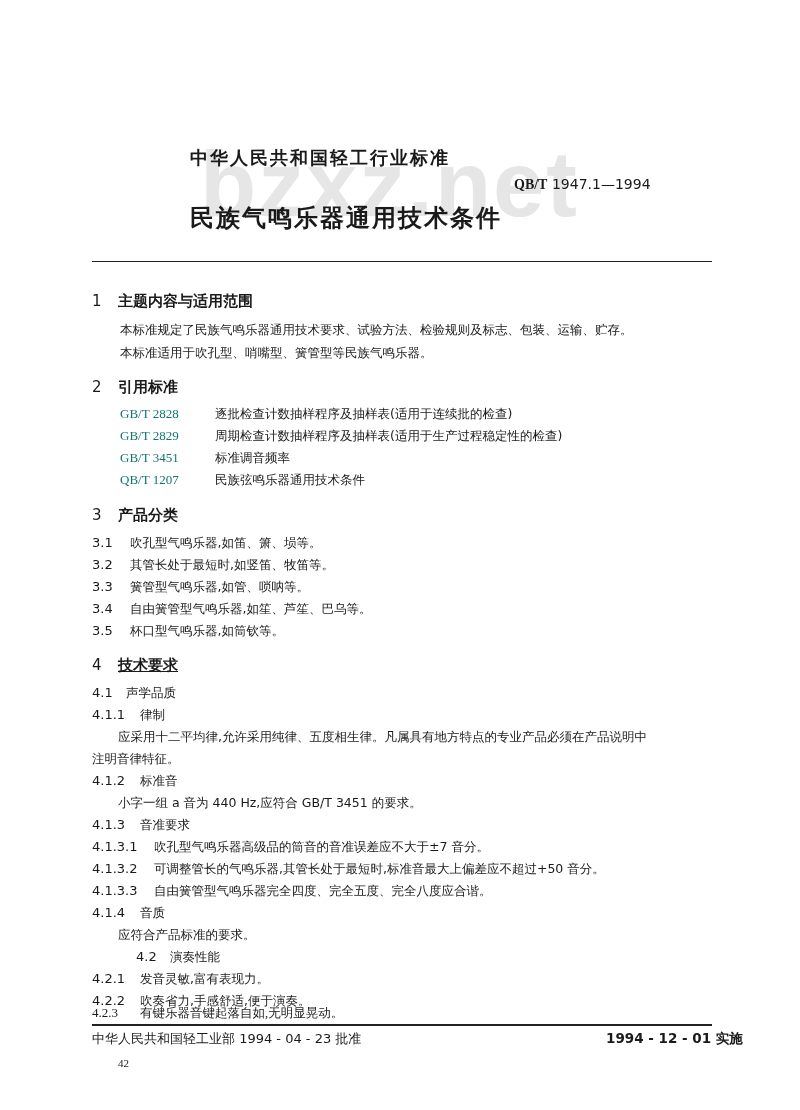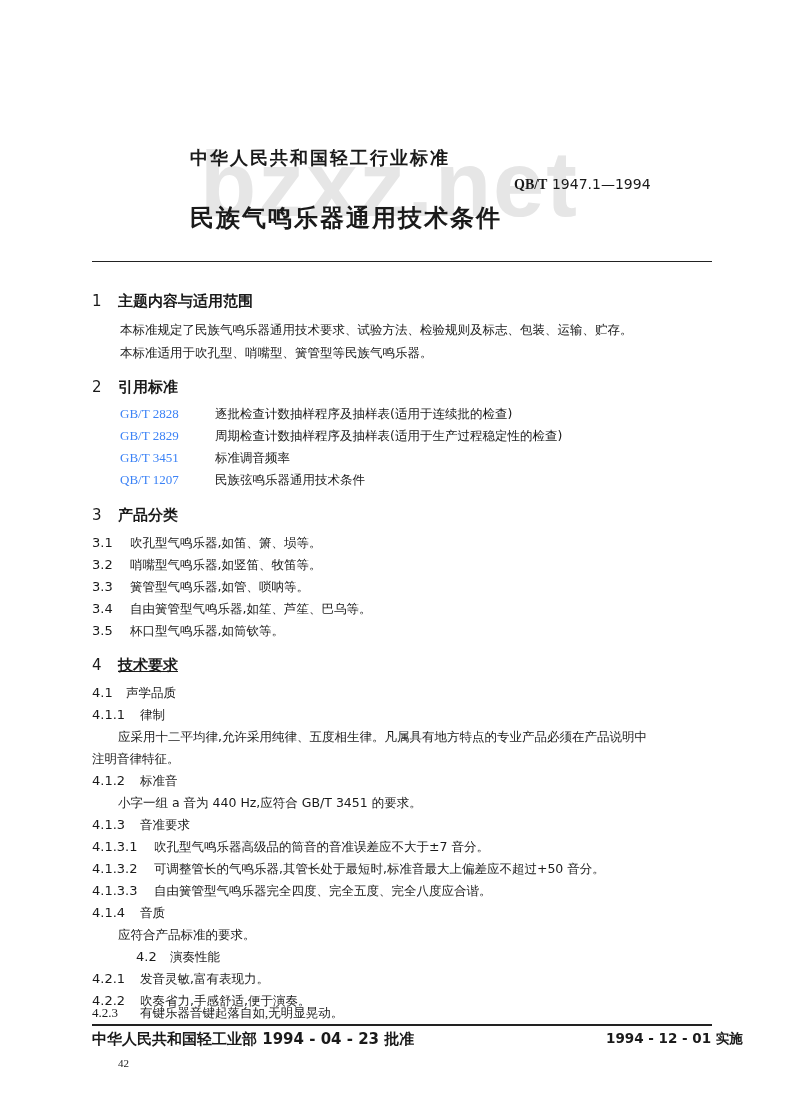--- a/index.html
+++ b/index.html
@@ -16,23 +16,23 @@
   }
   .hdr-org { left: 190px; top: 146px; font-size: 18px; font-weight: bold; letter-spacing: 2px; z-index: 1; }
   .hdr-code { left: 514px; top: 176px; font-size: 14px; z-index: 1; }
   .hdr-code .qb { font-family: "Liberation Serif", serif; font-weight: bold; }
   .hdr-title { left: 190px; top: 202px; font-size: 24px; font-weight: bold; letter-spacing: 2px; z-index: 1; }
   .rule-top { position: absolute; left: 92px; top: 261px; width: 620px; height: 1px; background: #222; }
   .rule-bottom { position: absolute; left: 92px; top: 1024px; width: 620px; height: 2px; background: #222; }
   .sec { font-size: 15px; font-weight: bold; }
   .sec .num { font-weight: normal; display: inline-block; width: 26px; }
   .para { font-size: 12.5px; }
-  .ref-code { font-family: "Liberation Serif", serif; display: inline-block; width: 95px; font-size: 13px; color:#3b82f6; }
+  .ref-code { font-family: "Liberation Serif", serif; display: inline-block; width: 95px; font-size: 13px; color:#0f766e; }
   .cls-num { display: inline-block; width: 38px; font-size: 13px; }
-  .footer-left { left: 92px; top: 1030px; font-size: 15px; font-weight: bold; }
+  .footer-left { left: 92px; top: 1030px; font-size: 13px; font-weight: normal; }
   .footer-right { left: 606px; top: 1030px; font-size: 13.5px; font-weight: bold; }
   .page-num { left: 118px; top: 1057px; font-size: 11px; font-family: "Liberation Serif", serif; }
 </style>
 </head>
 <body>
 
 <div class="watermark">bzxz.net</div>
 
 <div class="abs hdr-org">中华人民共和国轻工行业标准</div>
 <div class="abs hdr-code">
@@ -62,21 +62,21 @@
   <span class="ref-code">GB/T 3451</span><span>标准调音频率</span>
 </div>
 <div class="abs para" style="left:120px; top:472px;">
   <span class="ref-code">QB/T 1207</span><span>民族弦鸣乐器通用技术条件</span>
 </div>
 
 <div class="abs sec" style="left:92px; top:506px;">
   <span class="num">3</span><span>产品分类</span>
 </div>
 <div class="abs para" style="left:92px; top:535px;"><span class="cls-num">3.1</span><span>吹孔型气鸣乐器,如笛、箫、埙等。</span></div>
-<div class="abs para" style="left:92px; top:557px;"><span class="cls-num">3.2</span><span>哨嘴型气鸣乐器,如竖笛、牧笛等。</span></div>
+<div class="abs para" style="left:92px; top:557px;"><span class="cls-num">3.2</span><span>其管长处于最短时,如竖笛、牧笛等。</span></div>
 <div class="abs para" style="left:92px; top:579px;"><span class="cls-num">3.3</span><span>簧管型气鸣乐器,如管、唢呐等。</span></div>
 <div class="abs para" style="left:92px; top:601px;"><span class="cls-num">3.4</span><span>自由簧管型气鸣乐器,如笙、芦笙、巴乌等。</span></div>
 <div class="abs para" style="left:92px; top:623px;"><span class="cls-num">3.5</span><span>杯口型气鸣乐器,如筒钦等。</span></div>
 
 <div class="abs sec" style="left:92px; top:656px;text-decoration:underline;">
   <span class="num">4</span><span>技术要求</span>
 </div>
 
 <div class="abs para" style="left:92px; top:685px;"><span class="cls-num" style="width:34px">4.1</span><span>声学品质</span></div>
 <div class="abs para" style="left:92px; top:707px;"><span class="cls-num" style="width:48px">4.1.1</span><span>律制</span></div>

